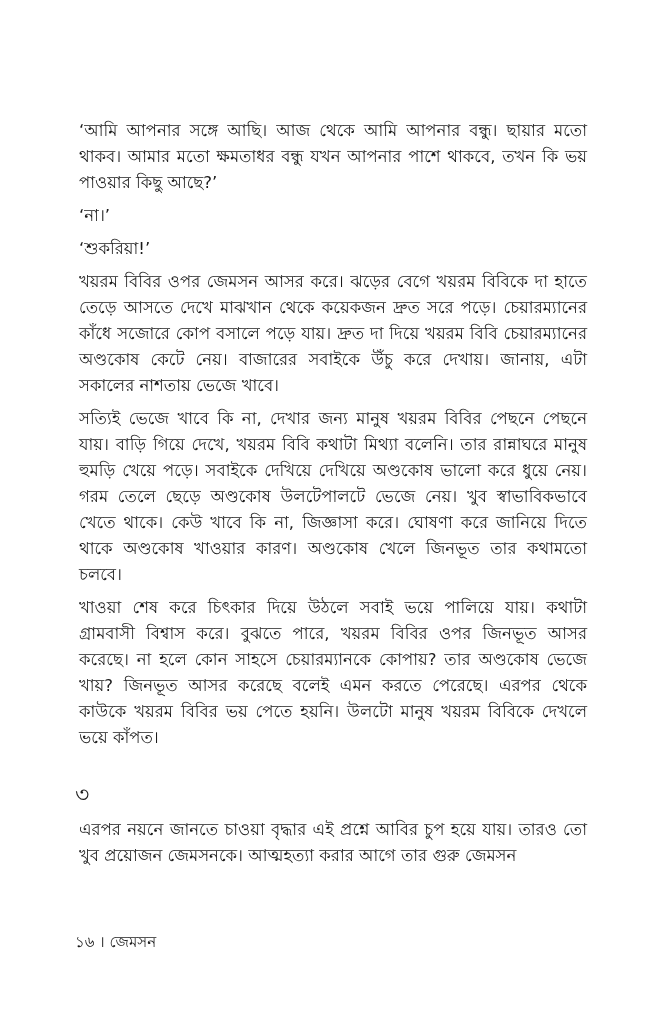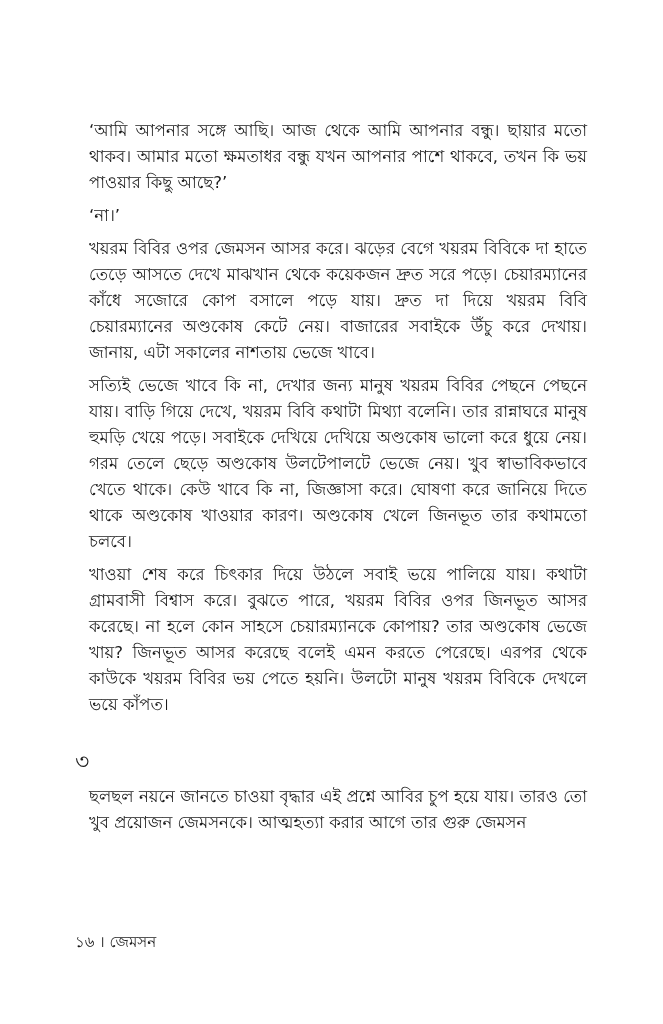--- a/index.html
+++ b/index.html
@@ -17,21 +17,21 @@
   }
   .page {
     position: absolute;
     left: 75px;
     top: 118px;
     width: 512px;
   }
   .para {
     font-size: 16.5px;
     line-height: 26px;
-    margin: 0 0 7px 14px;
+    margin: 0 0 7px 4px;
     text-align: justify;
     text-align-last: left;
   }
   .chapter-number {
     font-size: 22px;
     line-height: 28px;
     margin: 30px 0 8px 0;
     font-weight: normal;
   }
   .footer {
@@ -42,26 +42,27 @@
     line-height: 20px;
     text-align: right;
   }
 </style>
 </head>
 <body>
 
 <div class="page">
   <p class="para">‘আমি আপনার সঙ্গে আছি। আজ থেকে আমি আপনার বন্ধু। ছায়ার মতো থাকব। আমার মতো ক্ষমতাধর বন্ধু যখন আপনার পাশে থাকবে, তখন কি ভয় পাওয়ার কিছু আছে?’</p>
   <p class="para">‘না।’</p>
+  <p class="para">‘শুকরিয়া!’</p>
   <p class="para">খয়রম বিবির ওপর জেমসন আসর করে। ঝড়ের বেগে খয়রম বিবিকে দা হাতে তেড়ে আসতে দেখে মাঝখান থেকে কয়েকজন দ্রুত সরে পড়ে। চেয়ারম্যানের কাঁধে সজোরে কোপ বসালে পড়ে যায়। দ্রুত দা দিয়ে খয়রম বিবি চেয়ারম্যানের অণ্ডকোষ কেটে নেয়। বাজারের সবাইকে উঁচু করে দেখায়। জানায়, এটা সকালের নাশতায় ভেজে খাবে।</p>
   <p class="para">সত্যিই ভেজে খাবে কি না, দেখার জন্য মানুষ খয়রম বিবির পেছনে পেছনে যায়। বাড়ি গিয়ে দেখে, খয়রম বিবি কথাটা মিথ্যা বলেনি। তার রান্নাঘরে মানুষ হুমড়ি খেয়ে পড়ে। সবাইকে দেখিয়ে দেখিয়ে অণ্ডকোষ ভালো করে ধুয়ে নেয়। গরম তেলে ছেড়ে অণ্ডকোষ উলটেপালটে ভেজে নেয়। খুব স্বাভাবিকভাবে খেতে থাকে। কেউ খাবে কি না, জিজ্ঞাসা করে। ঘোষণা করে জানিয়ে দিতে থাকে অণ্ডকোষ খাওয়ার কারণ। অণ্ডকোষ খেলে জিনভূত তার কথামতো চলবে।</p>
   <p class="para">খাওয়া শেষ করে চিৎকার দিয়ে উঠলে সবাই ভয়ে পালিয়ে যায়। কথাটা গ্রামবাসী বিশ্বাস করে। বুঝতে পারে, খয়রম বিবির ওপর জিনভূত আসর করেছে। না হলে কোন সাহসে চেয়ারম্যানকে কোপায়? তার অণ্ডকোষ ভেজে খায়? জিনভূত আসর করেছে বলেই এমন করতে পেরেছে। এরপর থেকে কাউকে খয়রম বিবির ভয় পেতে হয়নি। উলটো মানুষ খয়রম বিবিকে দেখলে ভয়ে কাঁপত।</p>
 
   <h2 class="chapter-number">৩</h2>
 
-  <p class="para">ছলছল নয়নে জানতে চাওয়া বৃদ্ধার এই প্রশ্নে আবির চুপ হয়ে যায়। তারও তো খুব প্রয়োজন জেমসনকে। আত্মহত্যা করার আগে তার গুরু জেমসন</p>
+  <p class="para">এরপর নয়নে জানতে চাওয়া বৃদ্ধার এই প্রশ্নে আবির চুপ হয়ে যায়। তারও তো খুব প্রয়োজন জেমসনকে। আত্মহত্যা করার আগে তার গুরু জেমসন</p>
 </div>
 
 <div class="footer">
   <span>১৬</span>
   <span>।</span>
   <span>জেমসন</span>
 </div>
 
 </body></html>

